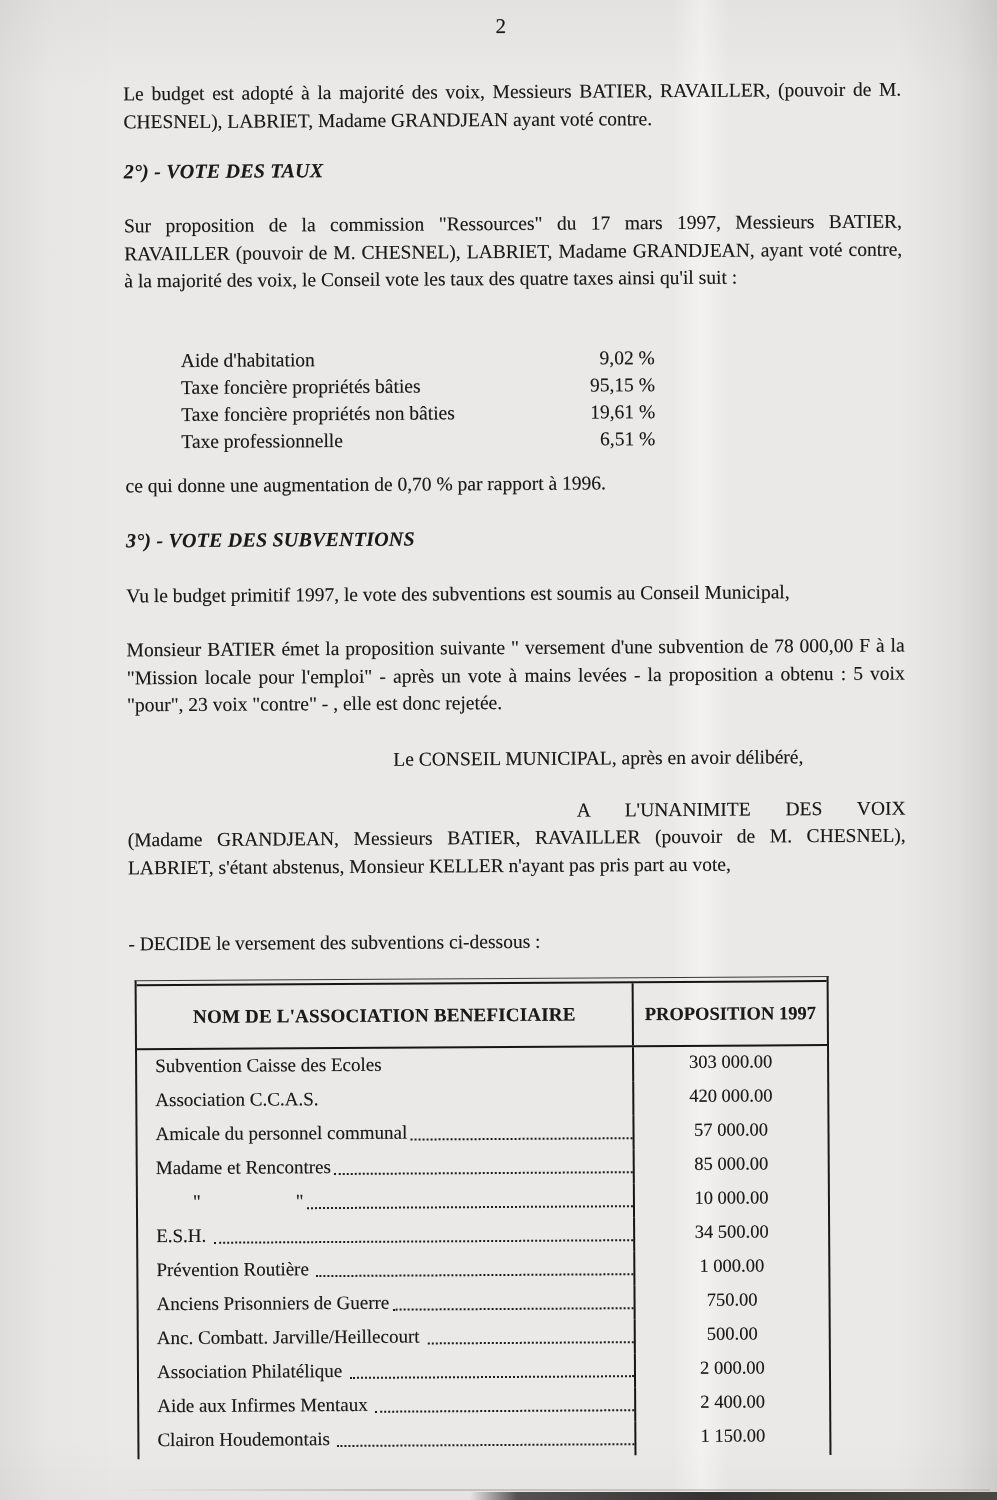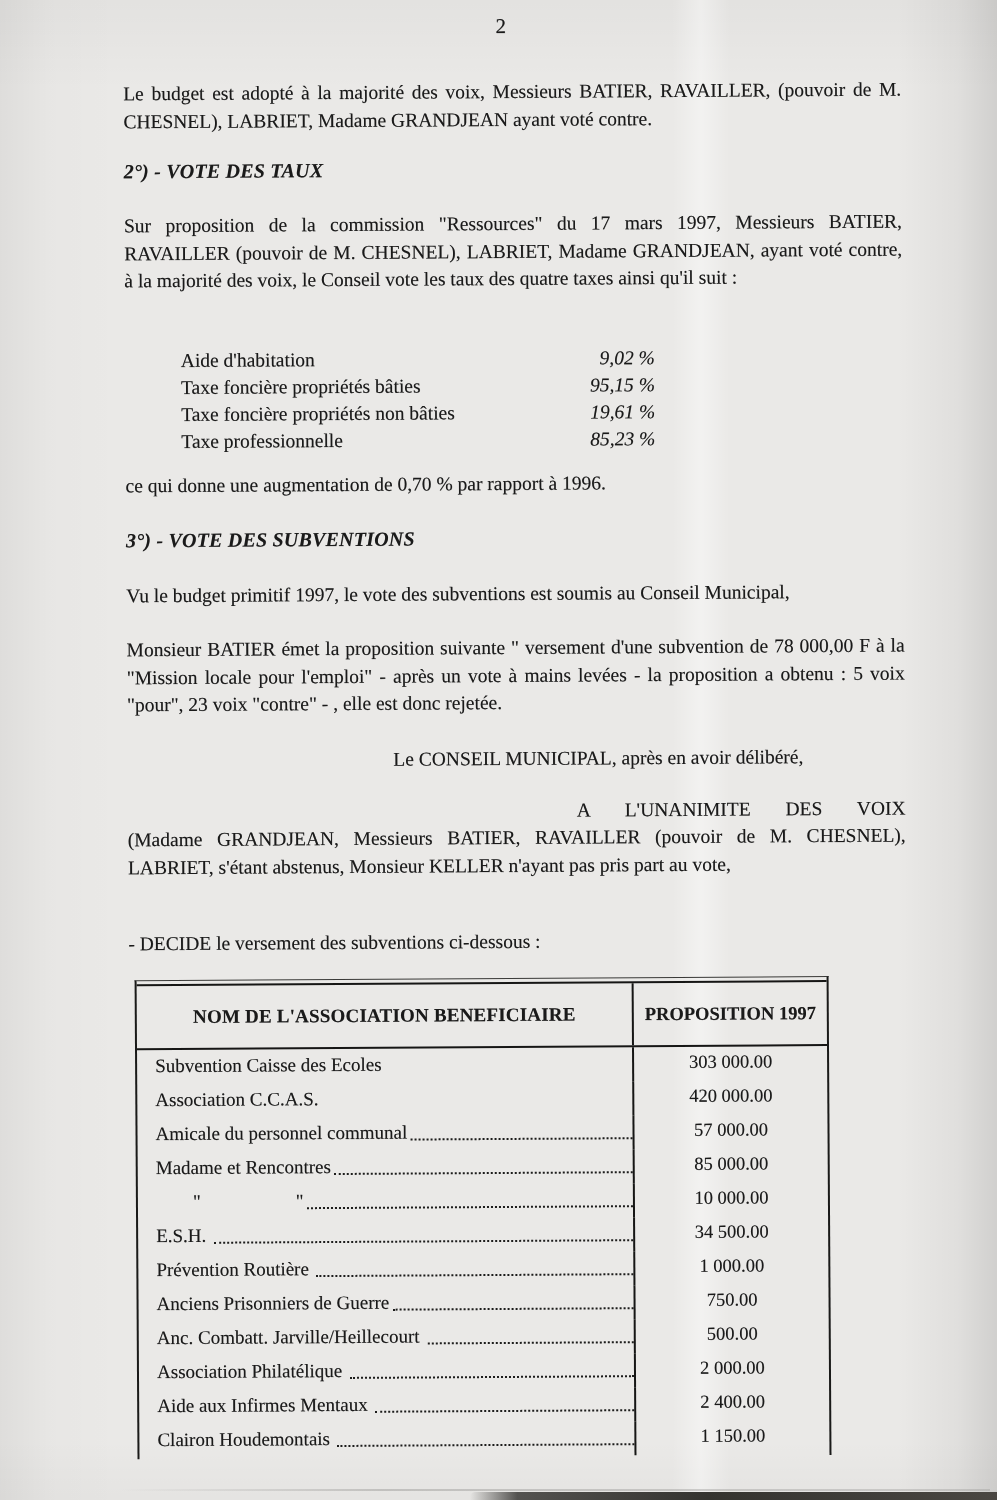--- a/index.html
+++ b/index.html
@@ -50,21 +50,21 @@
   .heading {
     position: absolute; left: 127px; width: 778px; margin: 0;
     font-size: 20px; font-weight: bold; font-style: italic;
     letter-spacing: 0.2px;
   }
   .tax-list {
     position: absolute; left: 183px; top: 348px; width: 474px;
     font-size: 19.5px;
   }
   .tax-row { display: flex; justify-content: space-between; height: 27px; }
-  .tax-value { text-align: right; font-style: italic; }
+  .tax-value { text-align: right; }
   .line-left { text-align: left; width: auto; }
   .conseil-line { left: 393px; }
   .unanimite-line { text-align: right; word-spacing: 30px; }
   .decide-line { text-align: left; }
 
   
   .subv-table {
     position: absolute; left: 133px; top: 978px; width: 694px; height: 479px;
     border-left: 2px solid #1a1a19; border-right: 2px solid #1a1a19;
     border-top: 1px solid #3a3a38;
@@ -122,21 +122,21 @@
     <span class="tax-value">95,15 %</span>
   </div>
 
   <div class="tax-row">
     <span class="tax-label">Taxe foncière propriétés non bâties</span>
     <span class="tax-value">19,61 %</span>
   </div>
 
   <div class="tax-row">
     <span class="tax-label">Taxe professionnelle</span>
-    <span class="tax-value">85,23 %</span>
+    <span class="tax-value">6,51 %</span>
   </div>
 </div>
 
     <p class="para line-left" style="top:470px">ce qui donne une augmentation de 0,70 % par rapport à 1996.</p>
 
     <h2 class="heading" style="top:527px">3°) - VOTE DES SUBVENTIONS</h2>
 
     <p class="para line-left" style="top:580px">Vu le budget primitif 1997, le vote des subventions est soumis au Conseil Municipal,</p>
 
     <p class="para" style="top:634px">Monsieur BATIER émet la proposition suivante " versement d'une subvention de 78 000,00 F à la "Mission locale pour l'emploi" - après un vote à mains levées - la proposition a obtenu : 5 voix "pour", 23 voix "contre" - , elle est donc rejetée.</p>

